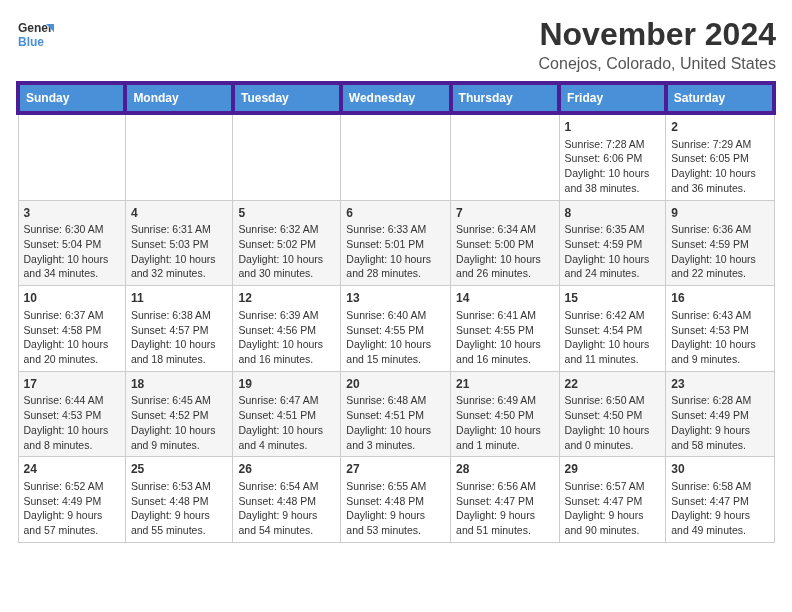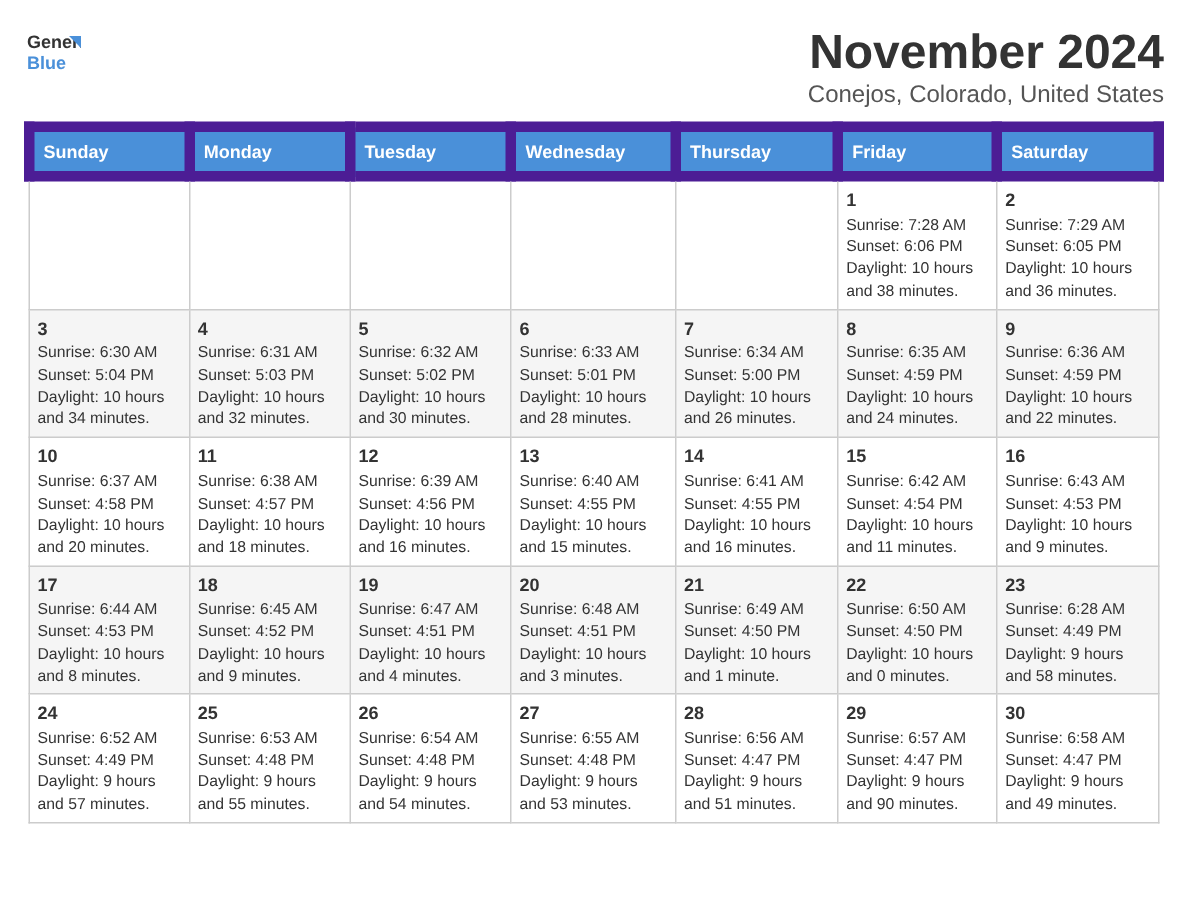--- a/index.html
+++ b/index.html
@@ -30,21 +30,21 @@
       border-collapse: collapse;
       font-size: 11px;
     }
     thead tr th {
       background: #4a90d9;
       color: #fff;
       text-align: left;
       padding: 6px 6px;
       font-size: 12px;
       font-weight: bold;
-      border: 7px solid #4c1d95;
+      border: 4px solid #4c1d95;
     }
     tbody tr td {
       border: 1px solid #ccc;
       vertical-align: top;
       padding: 4px 5px;
       width: 113px;
       min-height: 70px;
       height: 80px;
       background: #fff;
       color: #333;

